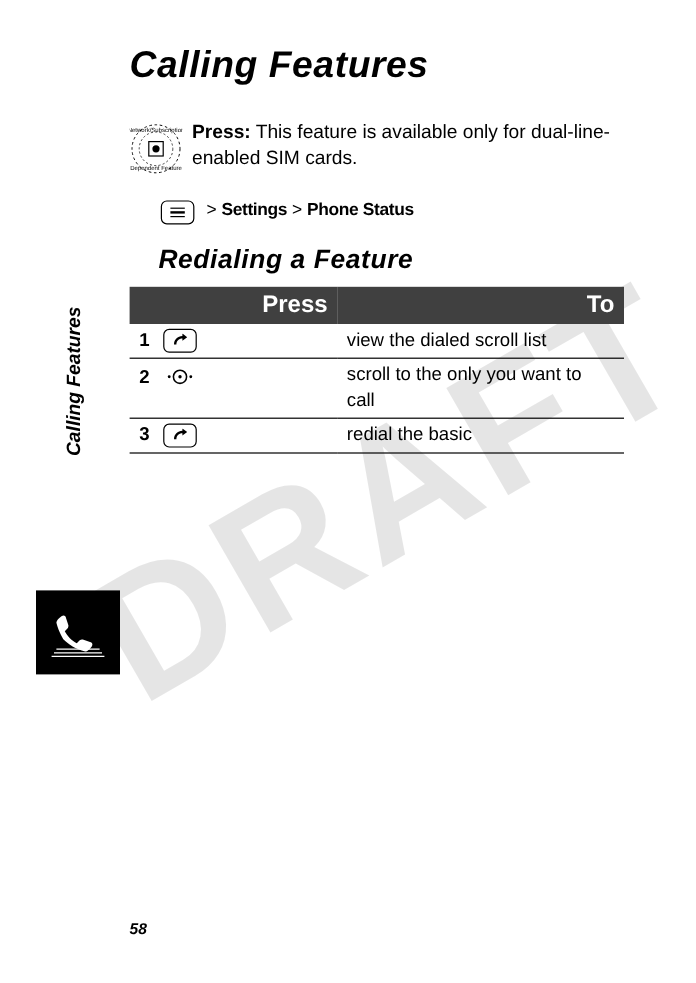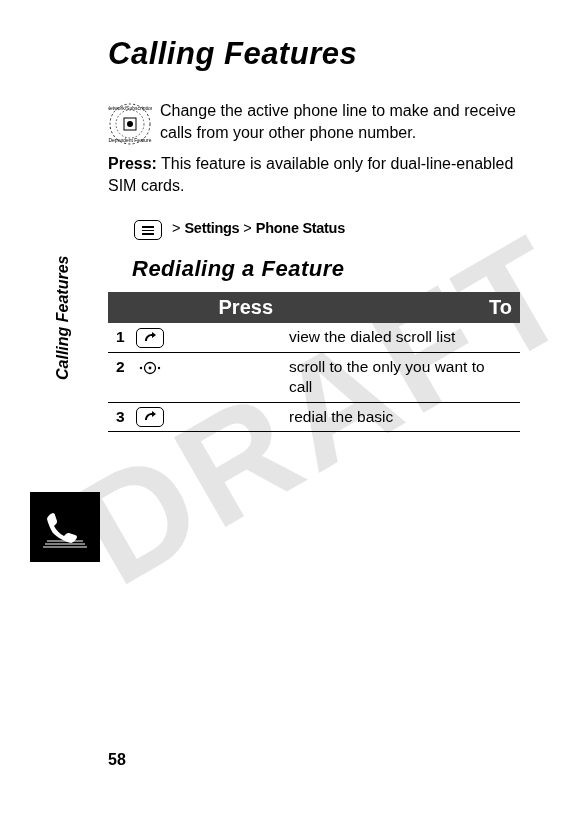--- a/index.html
+++ b/index.html
@@ -58,21 +58,21 @@
   }
 
   table.steps { width: 100%; border-collapse: collapse; margin-top: 4px; font-size: 15.5px; }
   table.steps thead th { background: #404040; color: #fff; text-align: right; padding: 4px 8px; font-weight: 700; font-size:20px; }
   table.steps tbody td { padding: 4px 8px; vertical-align: top; border-bottom: 1px solid #000; line-height:1.3; }
   table.steps tbody td.pcol { white-space: nowrap; }
   .stepnum { font-weight: 700; display:inline-block; width:16px; }
   .keycap { display:inline-flex; align-items:center; justify-content:center; min-width:28px; height:20px; border:1.5px solid #000; border-radius:5px; padding:0 4px; font-size:11px; vertical-align:middle; }
   .navkey { display:inline-flex; align-items:center; justify-content:center; width:28px; height:22px; vertical-align:middle; }
 
-  .page-number { position: absolute; left: 108px; bottom: 50px; font-weight: 900; font-size: 16px; }
+  .page-number { position: absolute; left: 108px; bottom: 38px; font-weight: 900; font-size: 13px; font-style: italic; }
 </style>
 </head>
 <body>
 
 <div class="page">
   <div class="watermark">DRAFT</div>
 
   <div class="sidebar-label">Calling Features</div>
   <div class="sidebar-icon">
     <svg width="48" height="48" viewBox="0 0 48 48">
@@ -92,21 +92,20 @@
       <span class="float-icon">
         <svg width="44" height="44" viewBox="0 0 44 44">
           <circle cx="22" cy="22" r="20" fill="none" stroke="#000" stroke-width="0.8" stroke-dasharray="2.2,2.2"></circle>
           <circle cx="22" cy="22" r="14" fill="none" stroke="#000" stroke-width="0.6" stroke-dasharray="1.8,1.8"></circle>
           <text x="22" y="8" text-anchor="middle" font-size="5" font-family="Arial">Network/Subscription</text>
           <text x="22" y="40" text-anchor="middle" font-size="5" font-family="Arial">Dependent Feature</text>
           <rect x="16" y="16" width="12" height="12" fill="none" stroke="#000" stroke-width="1"></rect>
           <circle cx="22" cy="22" r="3" fill="#000"></circle>
         </svg>
       </span>
-      <p>Change the active phone line to make and receive calls from your other phone number.</p>
       <p>
         <span class="bold-run">Press:</span><span> This feature is available only for dual-line-enabled SIM cards.</span>
       </p>
     </div>
 
     <div class="find-row">
       <span class="find-key">
         <span class="bars">
             <span></span>
             <span></span>

